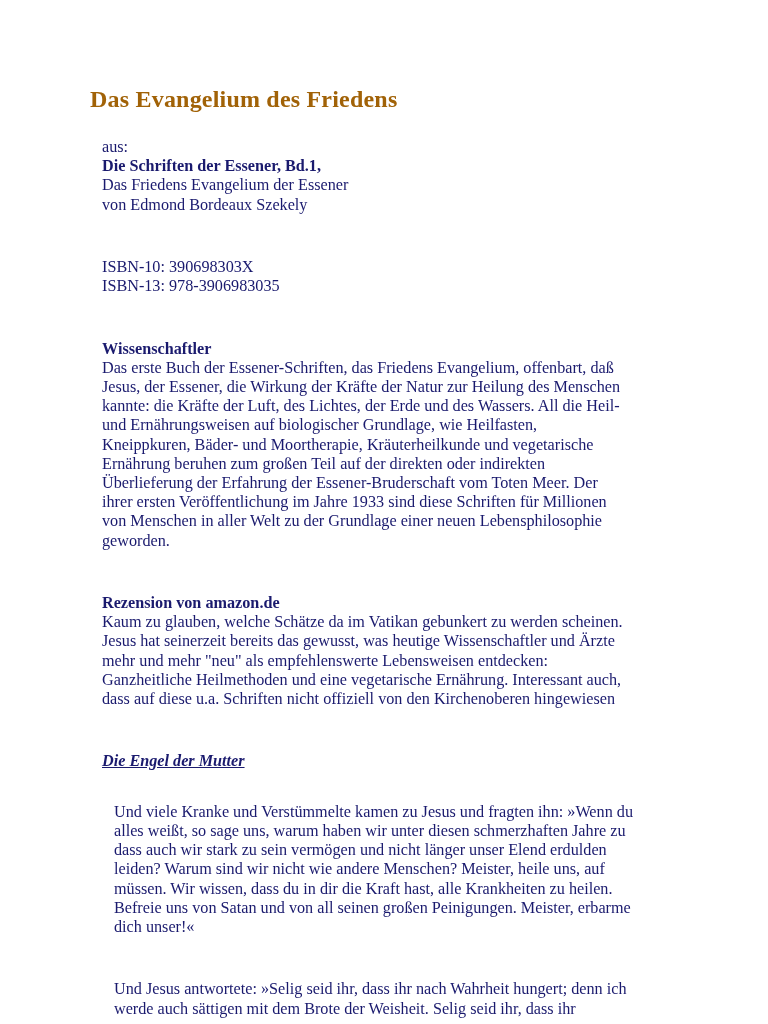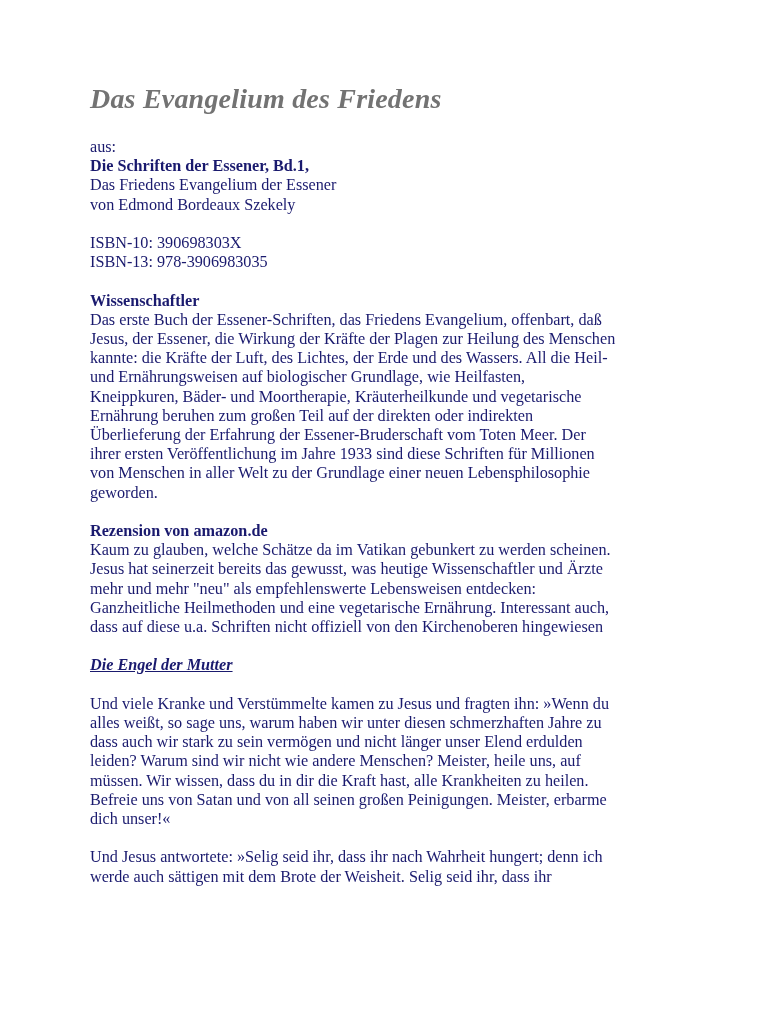--- a/index.html
+++ b/index.html
@@ -15,38 +15,37 @@
       font-family: "Liberation Serif", "DejaVu Serif", serif;
       color: #1a1a6e;
     }
     .page {
       position: absolute;
       left: 90px;
       top: 82px;
       width: 640px;
     }
     .title {
-      font-size: 28px;
+      font-size: 24px;
       font-weight: bold;
-      color: #737373;
+      color: #a16207;
       line-height: 34px;
       margin: 0 0 22px 0;
       letter-spacing: 0.2px;
-      font-style: italic;
     }
     .line {
       font-size: 16.2px;
       line-height: 19.2px;
       white-space: nowrap;
       margin: 0;
     }
     .bold { font-weight: bold; }
     .bolditalic { font-weight: bold; font-style: italic; text-decoration: underline; }
     .gap { height: 19.2px; }
-    .block { margin: 0; }
+    .block { margin: 12px; }
   </style>
 </head>
 <body>
 
 <div class="page">
   <h1 class="title">Das Evangelium des Friedens</h1>
 
   <div class="block">
     <p class="line">aus:</p>
     <p class="line bold">Die Schriften der Essener, Bd.1,</p>
@@ -59,21 +58,21 @@
   <div class="block">
     <p class="line">ISBN-10: 390698303X</p>
     <p class="line">ISBN-13: 978-3906983035</p>
   </div>
 
   <div class="gap"></div>
 
   <div class="block">
     <p class="line bold">Wissenschaftler</p>
     <p class="line">Das erste Buch der Essener-Schriften, das Friedens Evangelium, offenbart, daß</p>
-    <p class="line">Jesus, der Essener, die Wirkung der Kräfte der Plagen zur Heilung des Menschen</p>
+    <p class="line">Jesus, der Essener, die Wirkung der Kräfte der Natur zur Heilung des Menschen</p>
     <p class="line">kannte: die Kräfte der Luft, des Lichtes, der Erde und des Wassers. All die Heil-</p>
     <p class="line">und Ernährungsweisen auf biologischer Grundlage, wie Heilfasten,</p>
     <p class="line">Kneippkuren, Bäder- und Moortherapie, Kräuterheilkunde und vegetarische</p>
     <p class="line">Ernährung beruhen zum großen Teil auf der direkten oder indirekten</p>
     <p class="line">Überlieferung der Erfahrung der Essener-Bruderschaft vom Toten Meer. Der</p>
     <p class="line">ihrer ersten Veröffentlichung im Jahre 1933 sind diese Schriften für Millionen</p>
     <p class="line">von Menschen in aller Welt zu der Grundlage einer neuen Lebensphilosophie</p>
     <p class="line">geworden.</p>
   </div>
 

